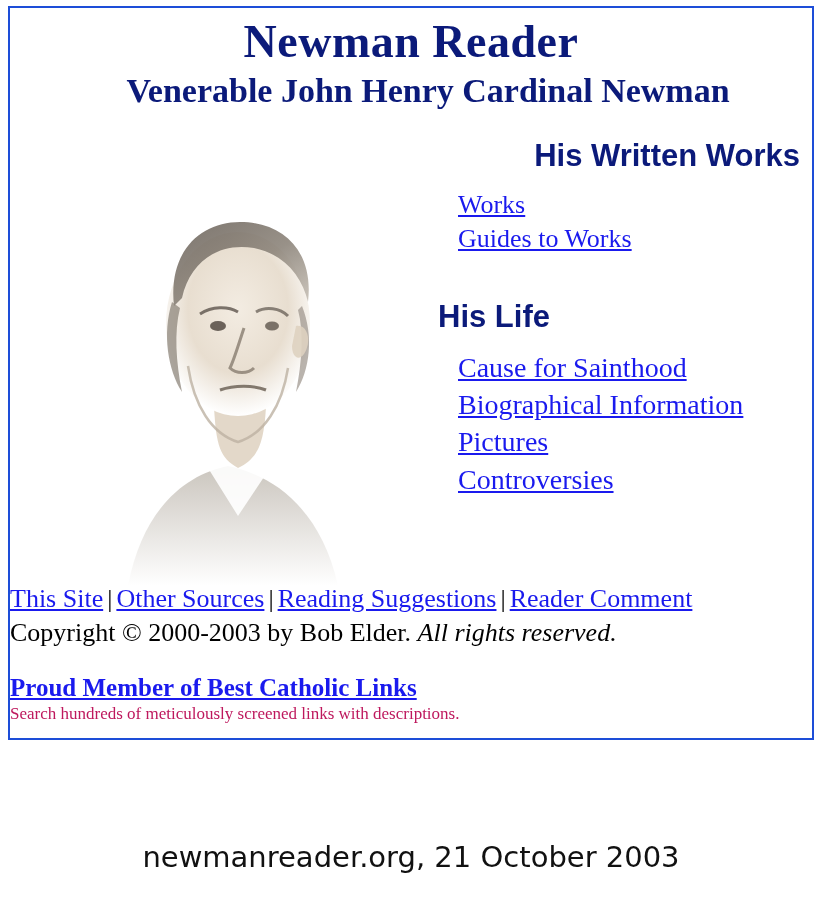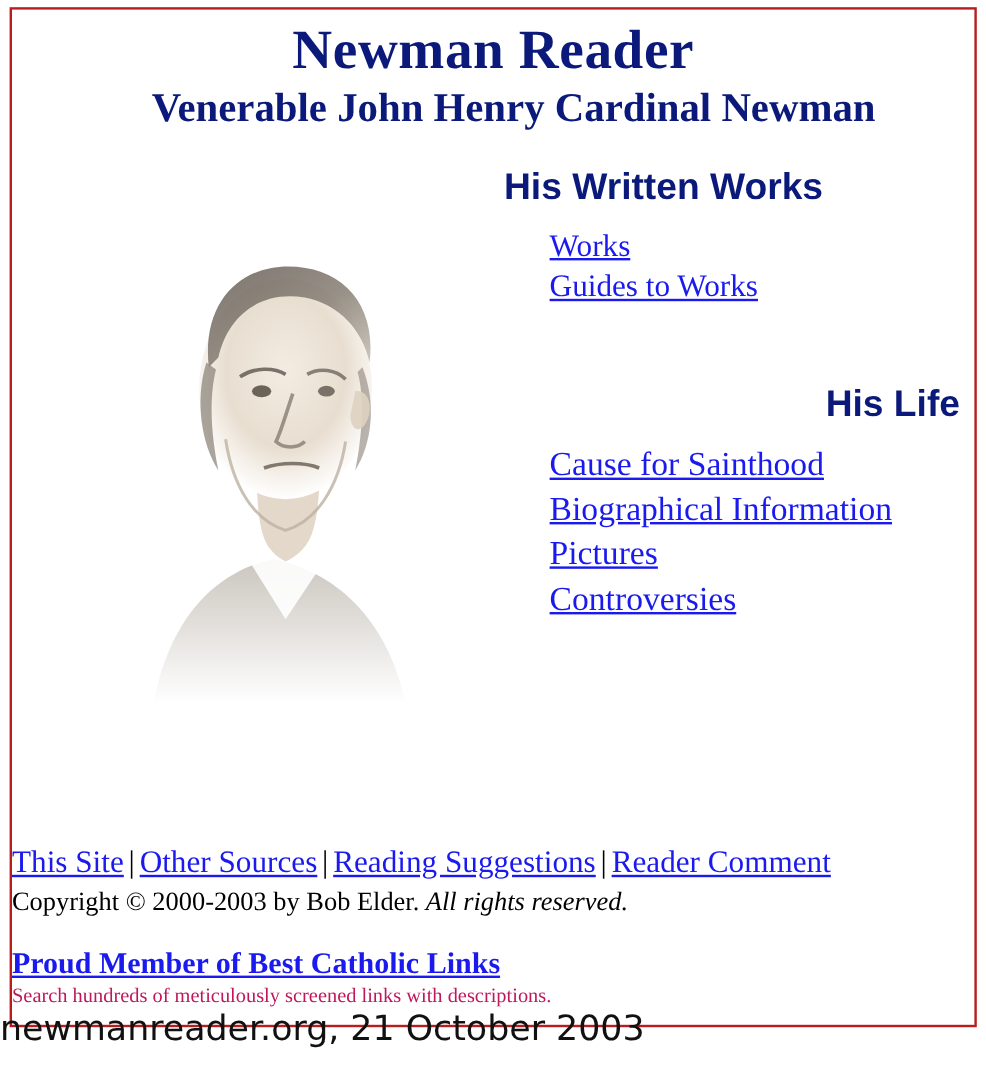--- a/index.html
+++ b/index.html
@@ -18,22 +18,22 @@
     height: 901px;
     position: relative;
     background: #ffffff;
     box-sizing: border-box;
   }
   .site-frame {
     position: absolute;
     left: 8px;
     top: 6px;
     width: 806px;
-    height: 850px;
-    border: 2px solid #b91c1c;
+    height: 734px;
+    border: 2px solid #1d4ed8;
     background: #ffffff;
     box-sizing: border-box;
     overflow: hidden;
   }
   .title-block {
     text-align: center;
     padding-top: 8px;
   }
   .site-title {
     font-family: "Liberation Serif", serif;
@@ -76,27 +76,27 @@
     width: 370px;
   }
   .section-head {
     font-family: "Liberation Sans", sans-serif;
     font-weight: bold;
     font-size: 31px;
     color: #0b1a7a;
     margin: 0 0 14px 0;
   }
   .section-head.works {
+    text-align: right;
+    margin-left: -10px;
+  }
+  .section-head.life {
     text-align: left;
-    margin-left: -10px;
-  }
-  .section-head.life {
-    text-align: right;
     margin-left: 8px;
-    margin-top: 62px;
+    margin-top: 42px;
   }
   .link-list {
     list-style: none;
     margin: 0;
     padding: 0 0 0 28px;
   }
   .link-list li {
     margin: 0;
     padding: 0;
     line-height: 1.33;
@@ -126,21 +126,21 @@
   .footer-nav a {
     color: #1a1aee;
     text-decoration: underline;
   }
   .footer-nav .sep {
     color: #000000;
     padding: 0 4px;
   }
   .copyright {
     font-family: "Liberation Serif", serif;
-    font-size: 22px;
+    font-size: 26px;
     color: #000000;
     margin-top: 4px;
   }
   .copyright .rights {
     font-style: italic;
   }
   .member {
     margin-top: 26px;
   }
   .member a {
@@ -154,21 +154,21 @@
     font-family: "Liberation Serif", serif;
     font-size: 17px;
     color: #be185d;
     margin-top: 2px;
   }
   .caption {
     position: absolute;
     left: 0;
     right: 0;
     top: 840px;
-    text-align: left;
+    text-align: center;
     font-family: "DejaVu Sans", sans-serif;
     font-size: 29px;
     color: #111111;
   }
 </style>
 </head>
 <body>
 
 <div id="page">
 

